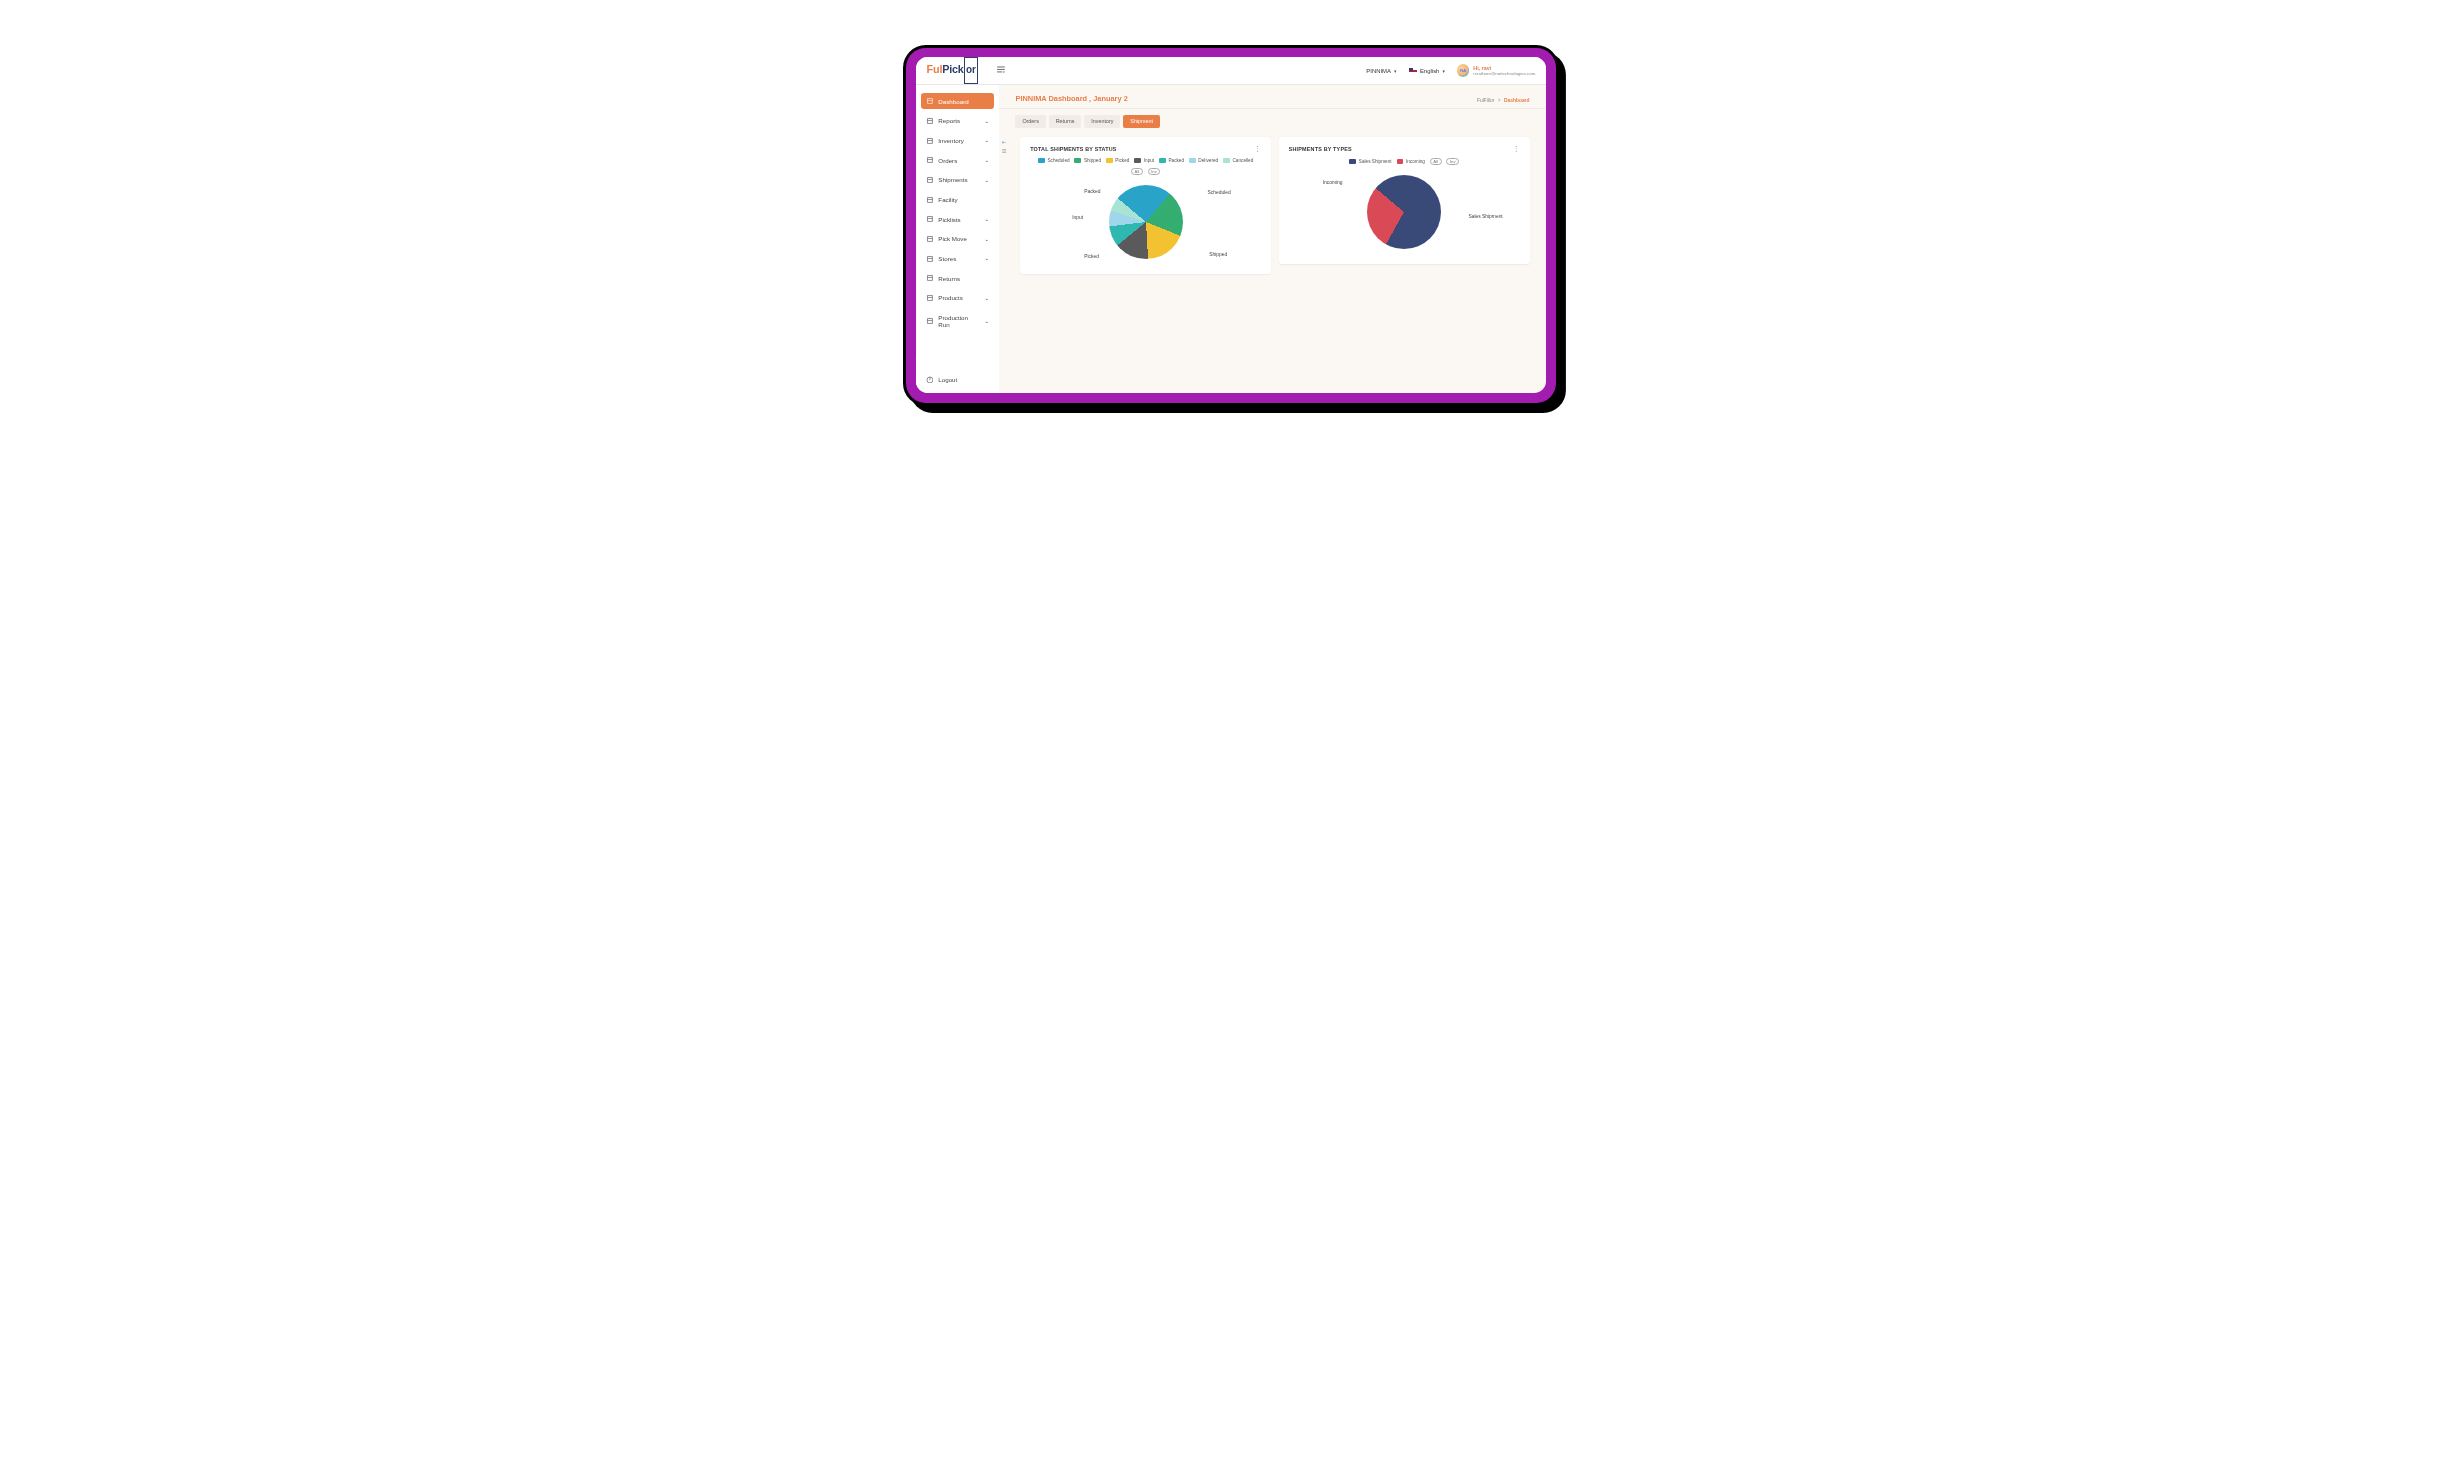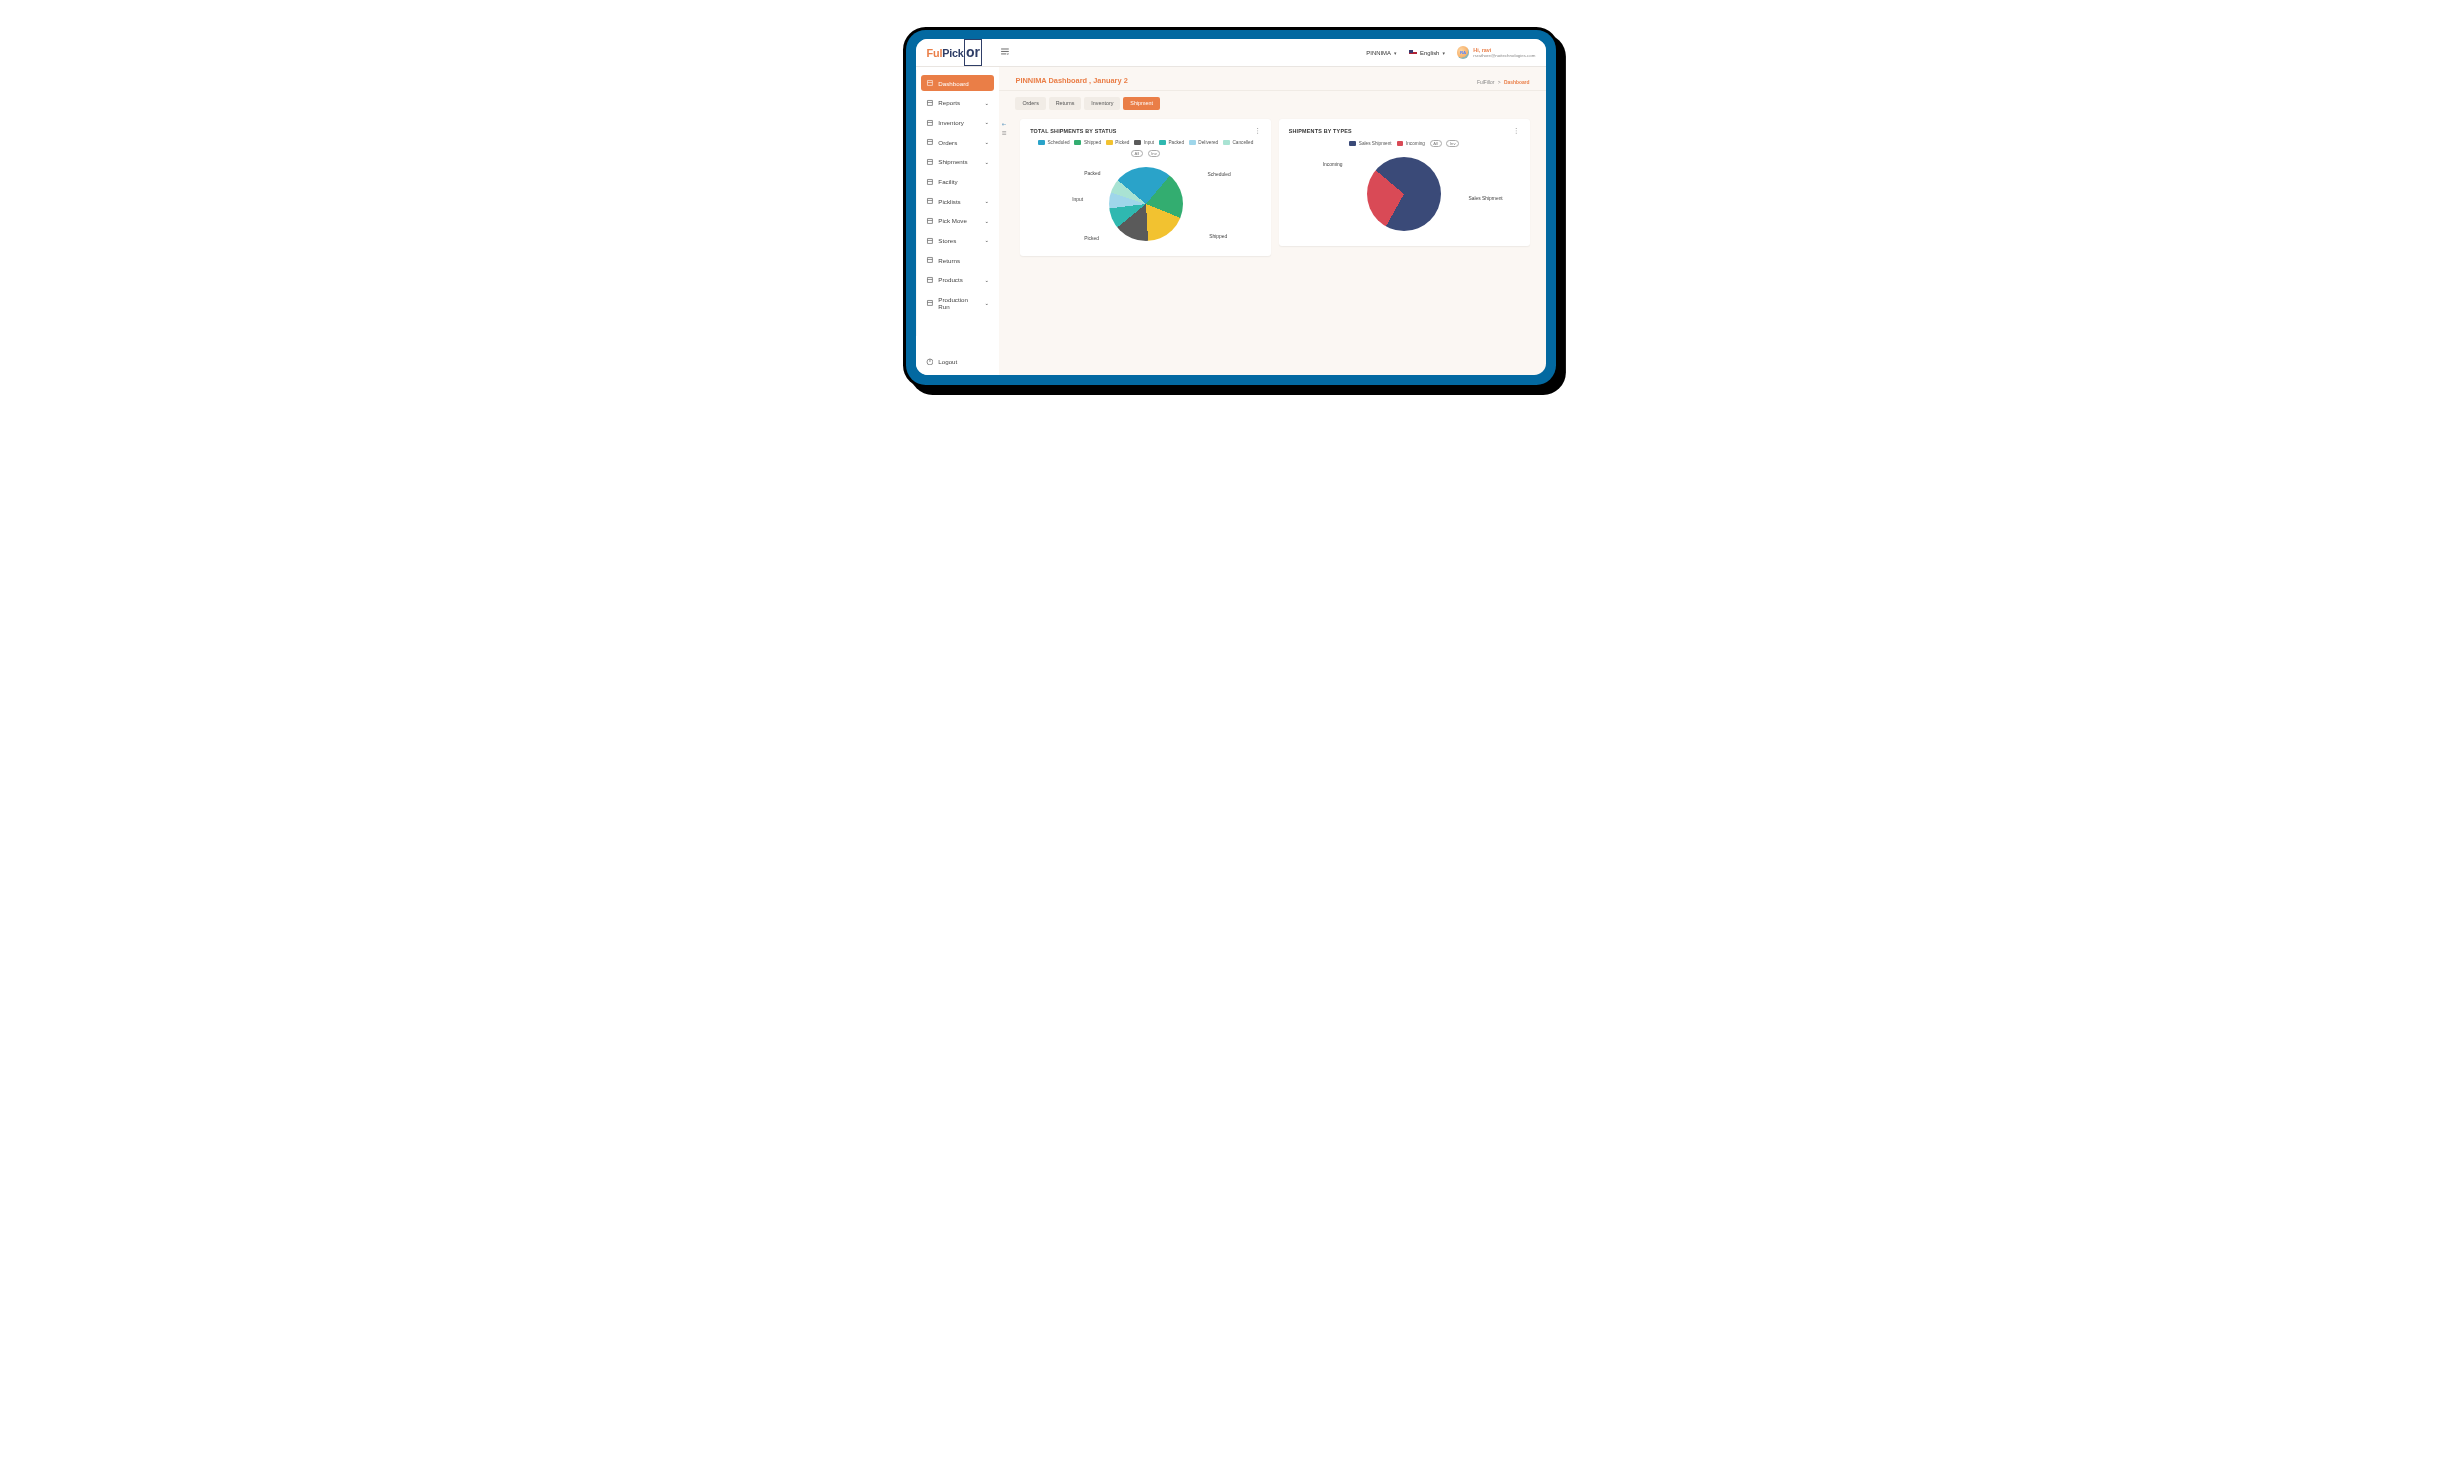--- a/index.html
+++ b/index.html
@@ -7,30 +7,30 @@
     --accent2:#d86b36;
     --text:#3a3a3a;
     --muted:#6b6b6b;
     --bg-main:#fbf7f3;
     --bg-white:#ffffff;
     --border:#e9e5e1;
   }
   *{box-sizing:border-box;font-family:Arial,Helvetica,sans-serif;}
   body{margin:0;background:#fff;padding:29.5px;}
   .device-frame{
-    width:650px;height:355px;background:#0369a1;border-radius:19.7px;
+    width:650px;height:355px;background:#a21caf;border-radius:19.7px;
     box-shadow:6.9px 6.9px 0 0 #000,6.9px 6.9px 0 3px #000,0 0 0 3px #000;
-    overflow:hidden;position:relative;margin:0 auto;
+    overflow:hidden;position:relative;margin:18px auto;
   }
   .screen{position:absolute;inset:9.8px;border-radius:11.8px;overflow:hidden;background:var(--bg-main);display:flex;flex-direction:column;}
   .topbar{height:27.6px;background:#fff;display:flex;align-items:center;padding:0 10.8px;border-bottom:0.5px solid var(--border);}
   .logo{font-weight:900;font-size:10.8px;letter-spacing:-0.2px;display:flex;align-items:baseline;}
   .logo .a{color:#ea7e47;}
   .logo .b{color:#2f3e67;}
-  .logo .box{display:inline-flex;border:1px solid #2f3e67;padding:8px 1px;margin-left:0.5px;font-size:14px;line-height:8.9px;position:relative;top:-0.5px;}
+  .logo .box{display:inline-flex;border:1px solid #2f3e67;padding:8px 1px;margin-left:0.5px;font-size:10px;line-height:8.9px;position:relative;top:-0.5px;}
   .ham{margin-left:19.7px;color:#555;cursor:pointer;}
   .topbar .spacer{flex:1;}
   .top-item{display:flex;align-items:center;gap:3px;font-size:5.9px;color:#333;margin-left:12.8px;cursor:pointer;}
   .flag{width:7.9px;height:5.4px;background:linear-gradient(#b22234 0 8%,#fff 8% 16%,#b22234 16% 24%,#fff 24% 32%,#b22234 32% 40%,#fff 40% 48%,#b22234 48% 56%,#fff 56% 64%,#b22234 64% 72%,#fff 72% 80%,#b22234 80% 88%,#fff 88% 100%);position:relative;}
   .flag::before{content:"";position:absolute;left:0;top:0;width:3.4px;height:3px;background:#3c3b6e;}
   .avatar{width:12.8px;height:12.8px;border-radius:50%;background:radial-gradient(circle at 35% 35%,#ffd6a3,#f4b06a 60%,#8fb6b6 62%);display:flex;align-items:center;justify-content:center;font-size:4.4px;font-weight:bold;color:#5282ff;}
   .user-block{display:flex;align-items:center;gap:3.9px;margin-left:11.8px;}
   .user-text .u1{font-size:5.4px;color:var(--accent);font-weight:600;}
   .user-text .u2{font-size:4.4px;color:#888;}
   .chev{font-size:4.9px;color:#555;}

